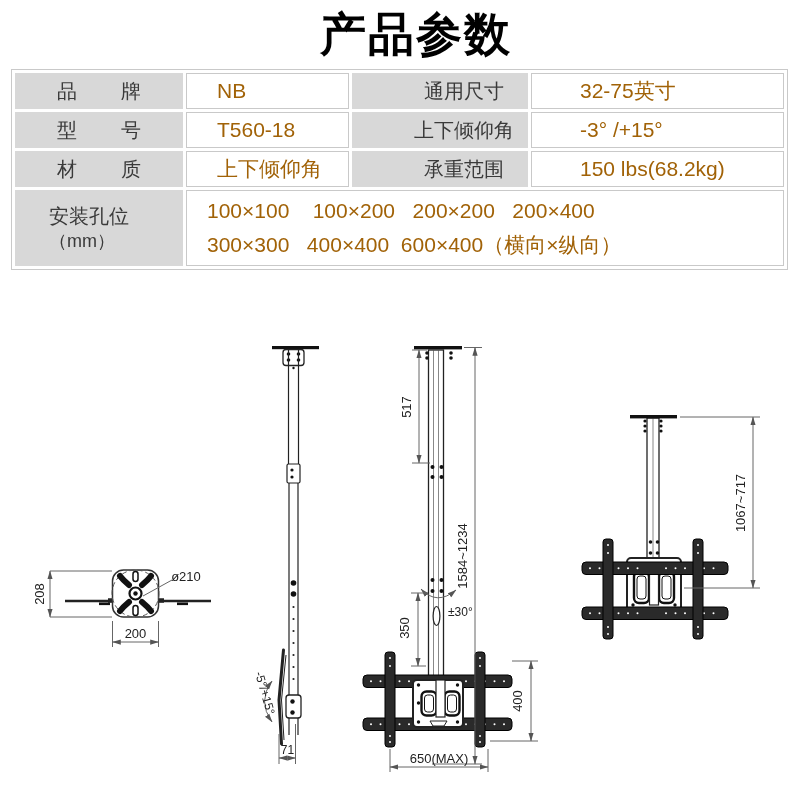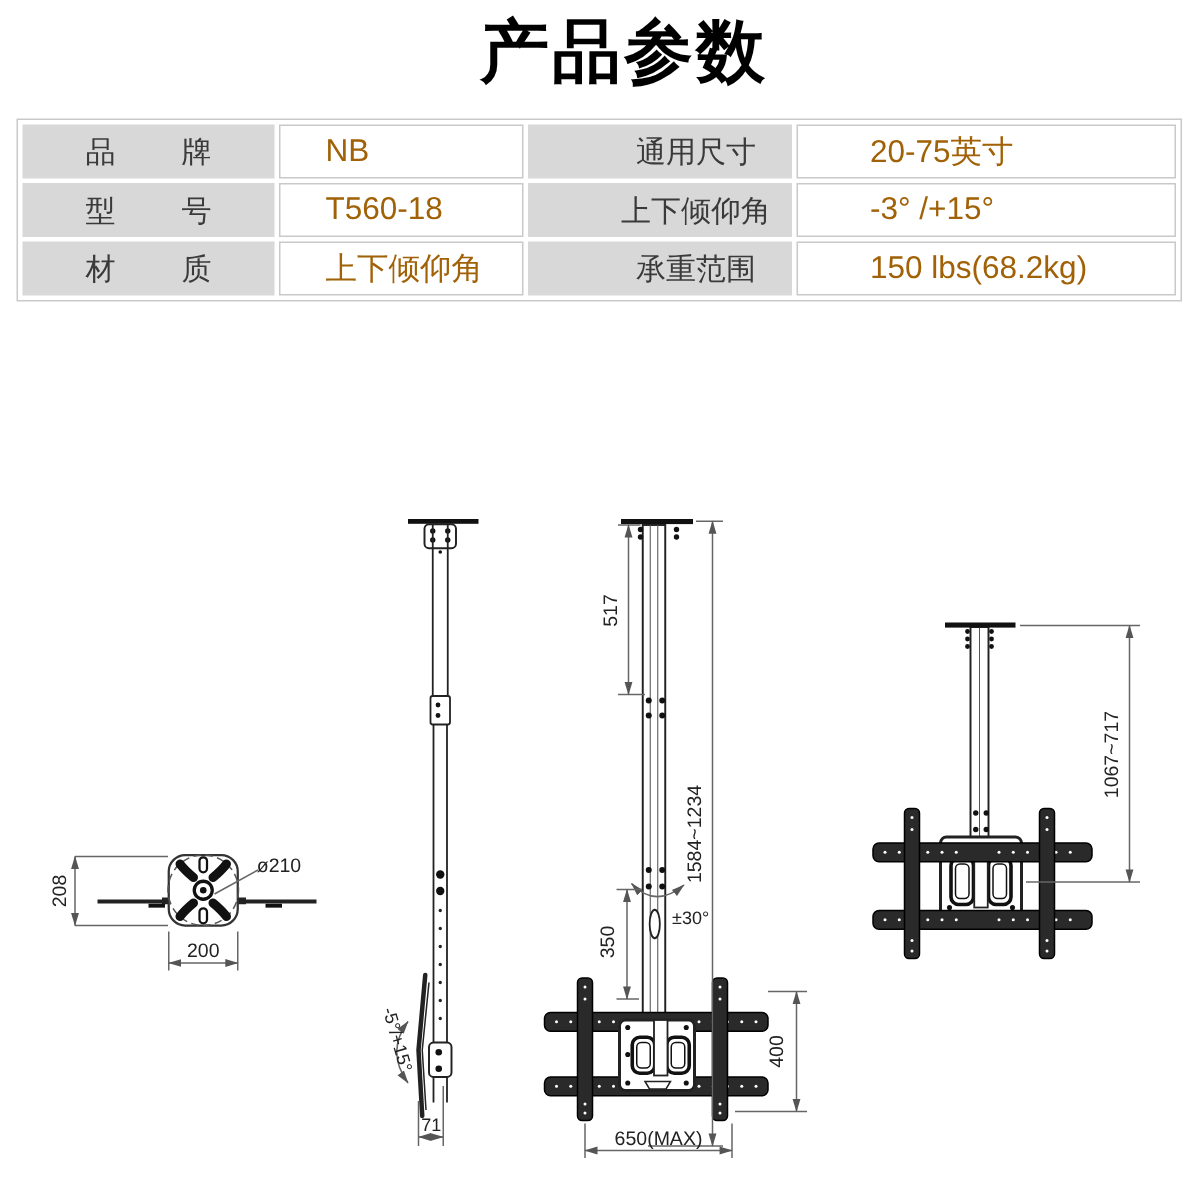--- a/index.html
+++ b/index.html
@@ -7,21 +7,21 @@
   body { font-family:"Liberation Sans","DejaVu Sans",sans-serif; }
   #stage { position:relative; width:800px; height:800px; background:#fff; overflow:hidden; }
 
   .page-title {
     position:absolute; top:4px; left:16px; width:800px;
     text-align:center; font-size:46px; font-weight:900; color:#000;
     letter-spacing:2px;
   }
 
   table.spec {
-    position:absolute; left:11px; top:79px; width:777px;
+    position:absolute; left:11px; top:69px; width:777px;
     border-collapse:separate; border-spacing:3px;
     border:1px solid #c9c9c9; table-layout:fixed; background:#fff;
   }
   table.spec td { vertical-align:middle; overflow:hidden;padding-left:48px; }
   td.lbl {
     background:#d8d8d8; color:#3a3a3a; font-size:20px; text-align:center;
     height:36px;
   }
   td.lbl.spread { text-align:justify; text-align-last:justify; padding:0 42px; }
   td.val {
@@ -54,33 +54,43 @@
         <col style="width:168px">
         <col style="width:163px">
         <col style="width:176px">
         <col>
       </colgroup>
     <tbody>
         <tr>
       <td class="lbl spread">品牌</td>
       <td class="val v1">NB</td>
       <td class="lbl">通用尺寸</td>
-      <td class="val">20-75英寸</td>
+      <td class="val">32-75英寸</td>
     </tr>
     <tr>
       <td class="lbl spread">型号</td>
       <td class="val v1">T560-18</td>
       <td class="lbl">上下倾仰角</td>
       <td class="val">-3° /+15°</td>
     </tr>
     <tr>
       <td class="lbl spread">材质</td>
       <td class="val v1">上下倾仰角</td>
       <td class="lbl">承重范围</td>
       <td class="val">150 lbs(68.2kg)</td>
+    </tr>
+    <tr class="holes">
+      <td class="lbl holes-lbl">
+        <div class="l1">安装孔位</div>
+        <div class="l2">（mm）</div>
+      </td>
+      <td class="val holes-val" colspan="3">
+        <div>100×100    100×200   200×200   200×400</div>
+        <div>300×300   400×400  600×400（横向×纵向）</div>
+      </td>
     </tr>
   </tbody>
     </table>
 
   <svg width="800" height="470" viewBox="0 330 800 470" style="position:absolute;left:0;top:330px;">
     <defs>
       <marker id="arr" viewBox="0 0 10 8" markerWidth="9" markerHeight="7" refX="9.5" refY="4" orient="auto-start-reverse">
         <path d="M0,1 L10,4 L0,7 Z" fill="#555"></path>
       </marker>
     </defs>

